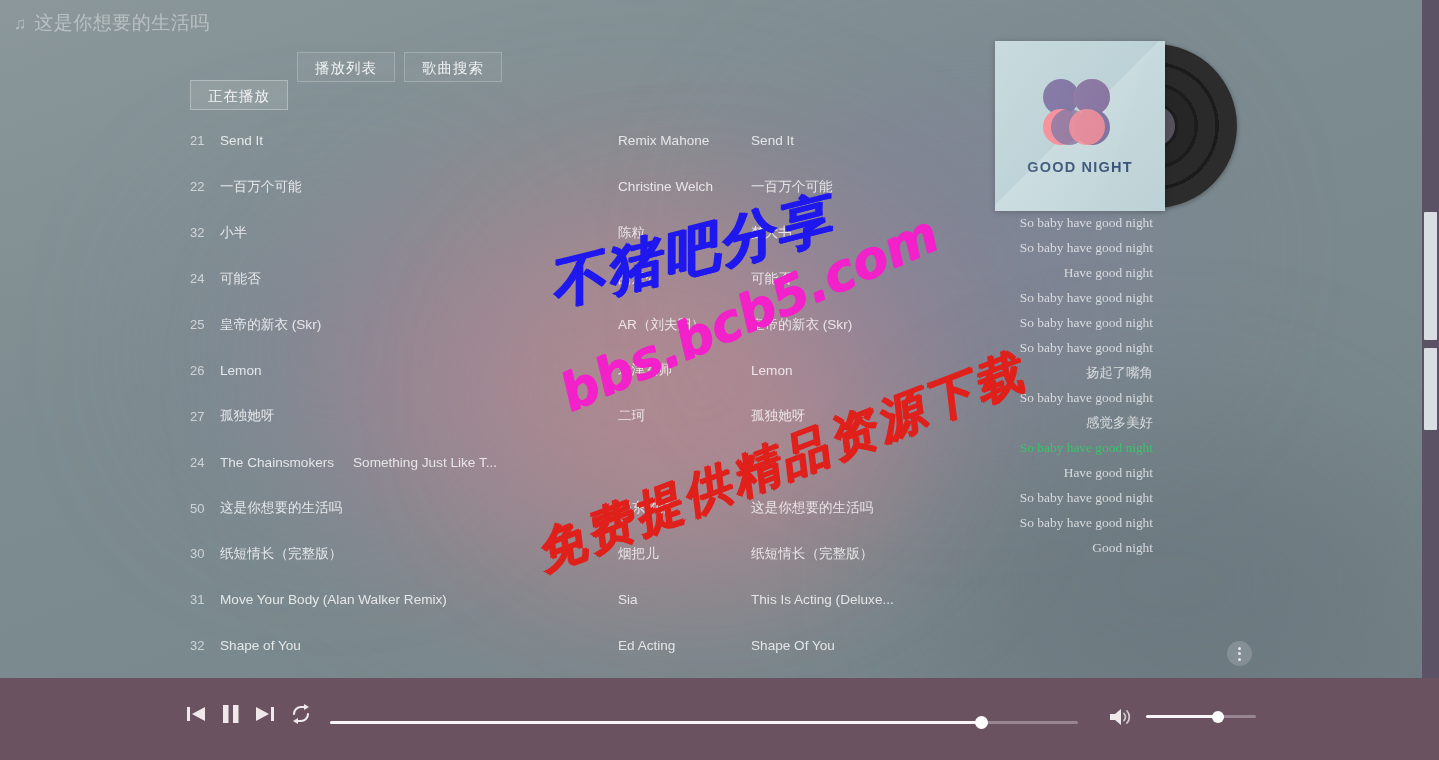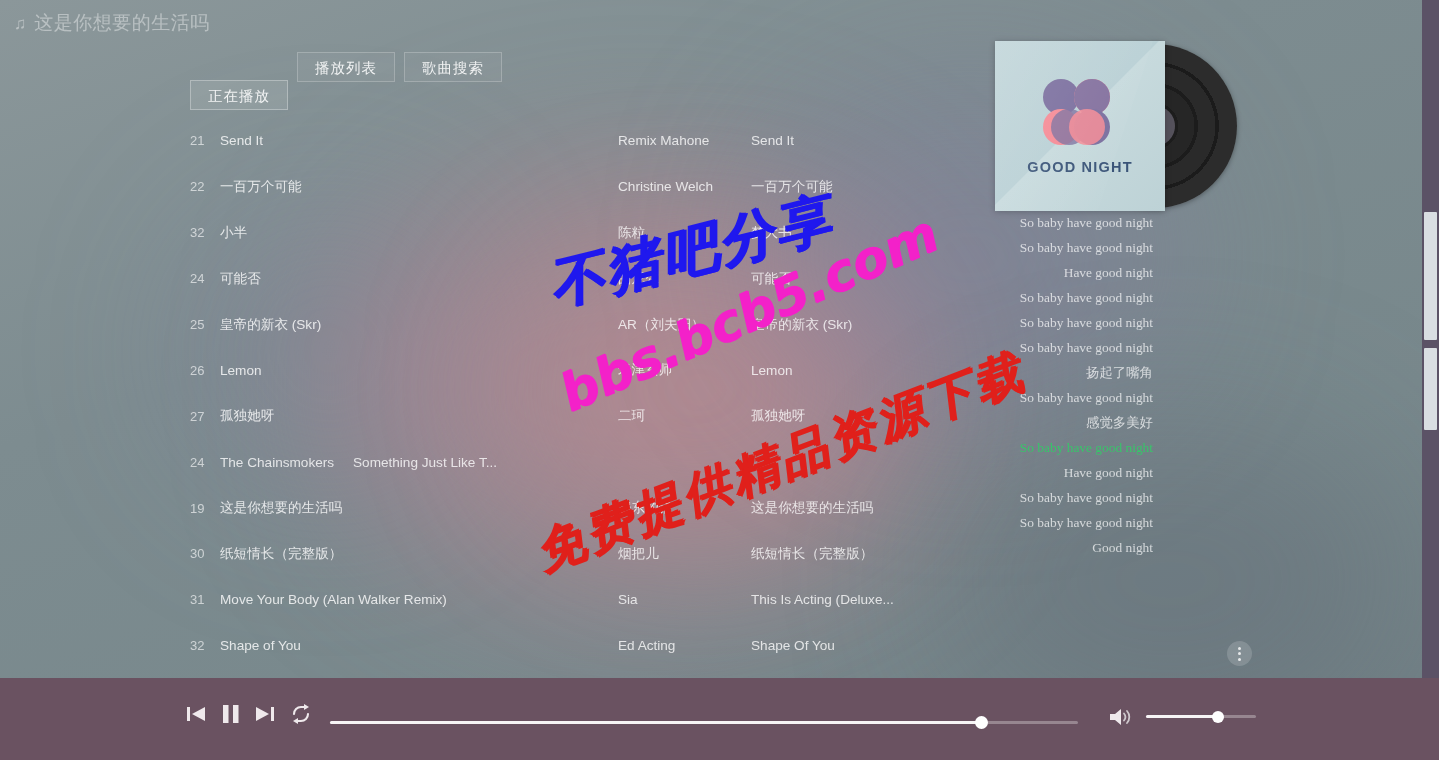--- a/index.html
+++ b/index.html
@@ -431,21 +431,21 @@
         <span class="tk-name">孤独她呀</span>
         <span class="tk-artist">二珂</span>
         <span class="tk-album">孤独她呀</span>
       </div>
       <div class="track">
         <span class="tk-idx">24</span>
         <span class="tk-artist">The Chainsmokers</span>
         <span class="tk-album">Something Just Like T...</span>
       </div>
       <div class="track">
-        <span class="tk-idx">19</span>
+        <span class="tk-idx">50</span>
         <span class="tk-name">这是你想要的生活吗</span>
         <span class="tk-artist">房东的猫</span>
         <span class="tk-album">这是你想要的生活吗</span>
       </div>
       <div class="track">
         <span class="tk-idx">30</span>
         <span class="tk-name">纸短情长（完整版）</span>
         <span class="tk-artist">烟把儿</span>
         <span class="tk-album">纸短情长（完整版）</span>
       </div>

